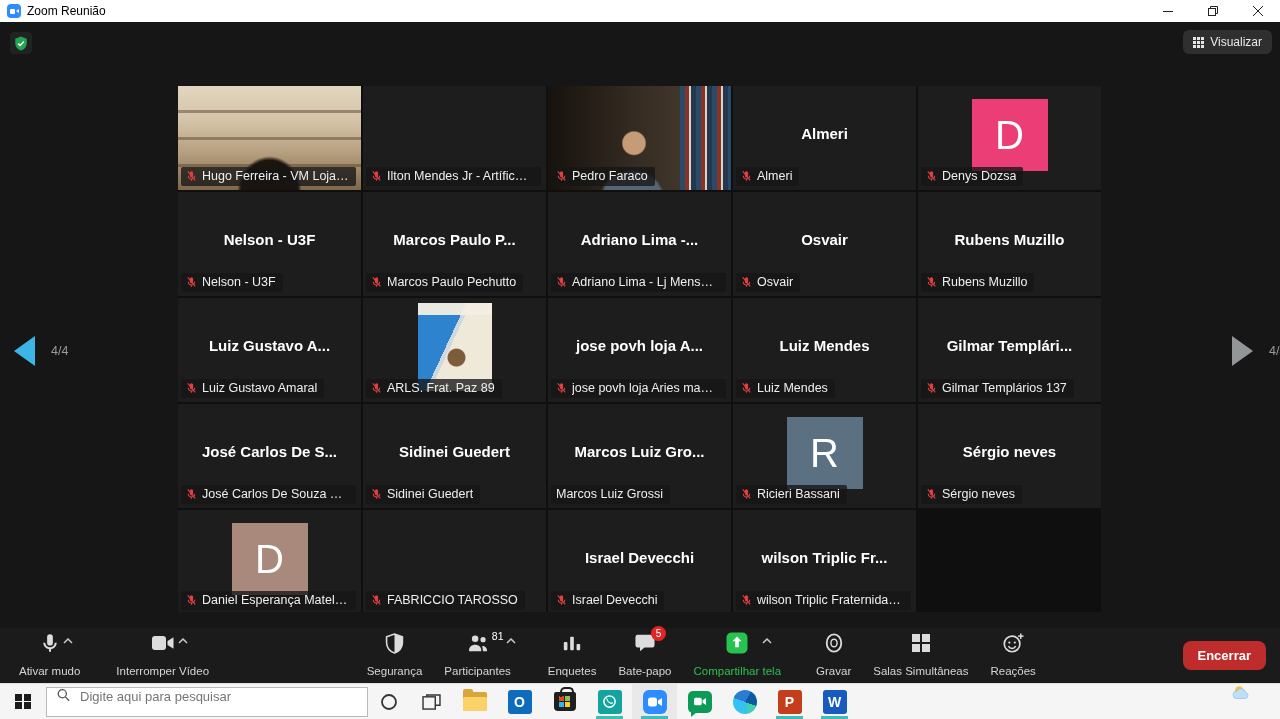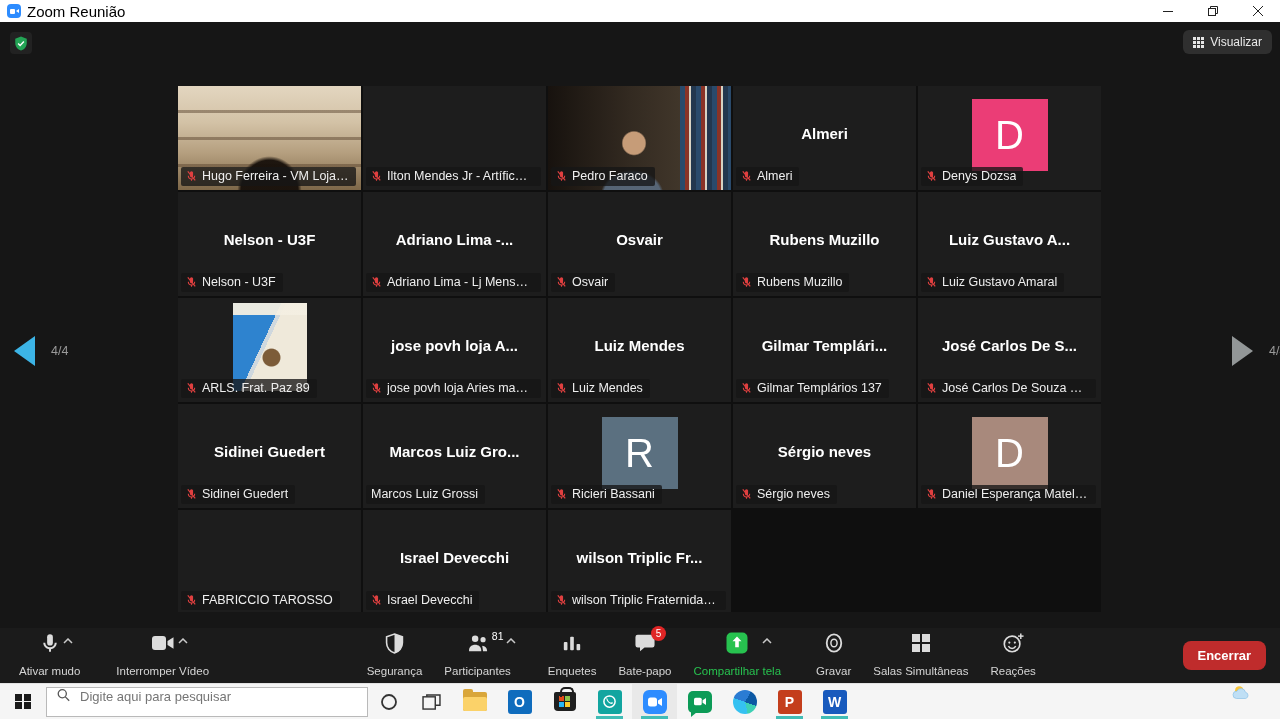--- a/index.html
+++ b/index.html
@@ -4,21 +4,21 @@
 <style>
   html,body{margin:0;padding:0;background:#000;}
   *{box-sizing:border-box;font-family:"Liberation Sans","DejaVu Sans",sans-serif;}
   #screen{position:relative;width:1280px;height:719px;overflow:hidden;background:#161616;}
 
   
   #titlebar{position:absolute;top:0;left:0;right:0;height:22px;background:#ffffff;display:flex;align-items:center;}
   #titlebar .app-icon{width:14px;height:14px;border-radius:4px;background:#2d8cff;margin:0 6px 0 7px;position:relative;}
   #titlebar .app-icon:after{content:"";position:absolute;left:3px;top:4.5px;width:5px;height:5px;background:#fff;border-radius:1px;}
   #titlebar .app-icon:before{content:"";position:absolute;left:8.6px;top:5px;border-top:2px solid transparent;border-bottom:2px solid transparent;border-right:3px solid #fff;}
-  #titlebar .title{font-size:15px;color:#000;}
+  #titlebar .title{font-size:12px;color:#000;}
   #titlebar .win-controls{margin-left:auto;display:flex;height:100%;}
   .win-btn{width:45px;height:100%;display:flex;align-items:center;justify-content:center;color:#222;}
 
   
   #meeting{position:absolute;top:22px;left:0;right:0;height:606px;background:#161616;}
   .shield-badge{position:absolute;left:10px;top:10px;width:22px;height:22px;background:#222;border-radius:4px;display:flex;align-items:center;justify-content:center;}
   .speak-banner{position:absolute;top:5px;left:50%;transform:translateX(-50%);background:#272727;border-radius:10px;padding:10px 26px;color:#fff;font-size:13px;white-space:nowrap;}
   .speak-banner b{font-weight:700;}
   .view-btn{position:absolute;top:8px;right:8px;background:#2f2f2f;border:none;border-radius:6px;color:#eaeaea;font-size:12px;height:24px;padding:0 10px;display:flex;align-items:center;gap:6px;cursor:pointer;}
   .grid9{display:grid;grid-template-columns:repeat(3,3px);grid-auto-rows:3px;gap:1px;}
@@ -221,20 +221,32 @@
       <div class="nameplate">
         <svg class="np-mic" width="11" height="12" viewBox="0 0 16 17">
           <path fill="#e04040" d="M8 1.5a2.3 2.3 0 0 1 2.3 2.3v4.4a2.3 2.3 0 0 1-4.6 0V3.8A2.3 2.3 0 0 1 8 1.5z"></path>
           <path fill="#e04040" d="M4.2 8.2a3.8 3.8 0 0 0 7.6 0h1.6a5.4 5.4 0 0 1-4.6 5.3v2h-1.6v-2a5.4 5.4 0 0 1-4.6-5.3z"></path>
           <line x1="2.6" y1="1.8" x2="13.4" y2="15" stroke="#e04040" stroke-width="1.7"></line>
         </svg>
         <span class="np-name">Nelson - U3F</span>
       </div>
     </div>
         <div class="tile type-name">
+      <div class="center-name">Marcos Paulo P...</div>
+
+      <div class="nameplate">
+        <svg class="np-mic" width="11" height="12" viewBox="0 0 16 17">
+          <path fill="#e04040" d="M8 1.5a2.3 2.3 0 0 1 2.3 2.3v4.4a2.3 2.3 0 0 1-4.6 0V3.8A2.3 2.3 0 0 1 8 1.5z"></path>
+          <path fill="#e04040" d="M4.2 8.2a3.8 3.8 0 0 0 7.6 0h1.6a5.4 5.4 0 0 1-4.6 5.3v2h-1.6v-2a5.4 5.4 0 0 1-4.6-5.3z"></path>
+          <line x1="2.6" y1="1.8" x2="13.4" y2="15" stroke="#e04040" stroke-width="1.7"></line>
+        </svg>
+        <span class="np-name">Marcos Paulo Pechutto</span>
+      </div>
+    </div>
+        <div class="tile type-name">
       <div class="center-name">Adriano Lima -...</div>
 
       <div class="nameplate">
         <svg class="np-mic" width="11" height="12" viewBox="0 0 16 17">
           <path fill="#e04040" d="M8 1.5a2.3 2.3 0 0 1 2.3 2.3v4.4a2.3 2.3 0 0 1-4.6 0V3.8A2.3 2.3 0 0 1 8 1.5z"></path>
           <path fill="#e04040" d="M4.2 8.2a3.8 3.8 0 0 0 7.6 0h1.6a5.4 5.4 0 0 1-4.6 5.3v2h-1.6v-2a5.4 5.4 0 0 1-4.6-5.3z"></path>
           <line x1="2.6" y1="1.8" x2="13.4" y2="15" stroke="#e04040" stroke-width="1.7"></line>
         </svg>
         <span class="np-name">Adriano Lima - Lj Mensage...</span>
       </div>

